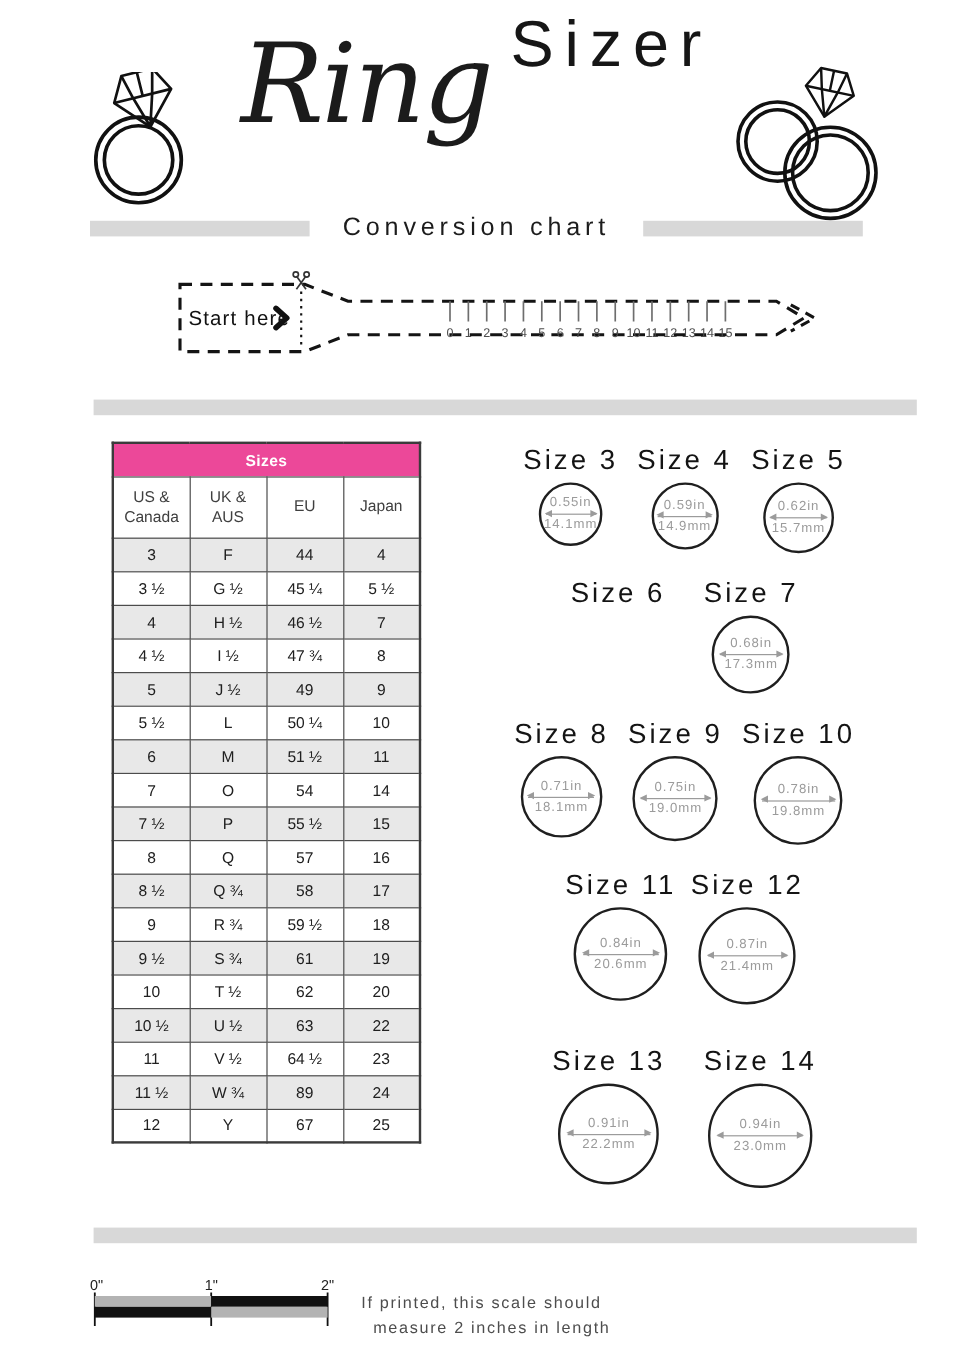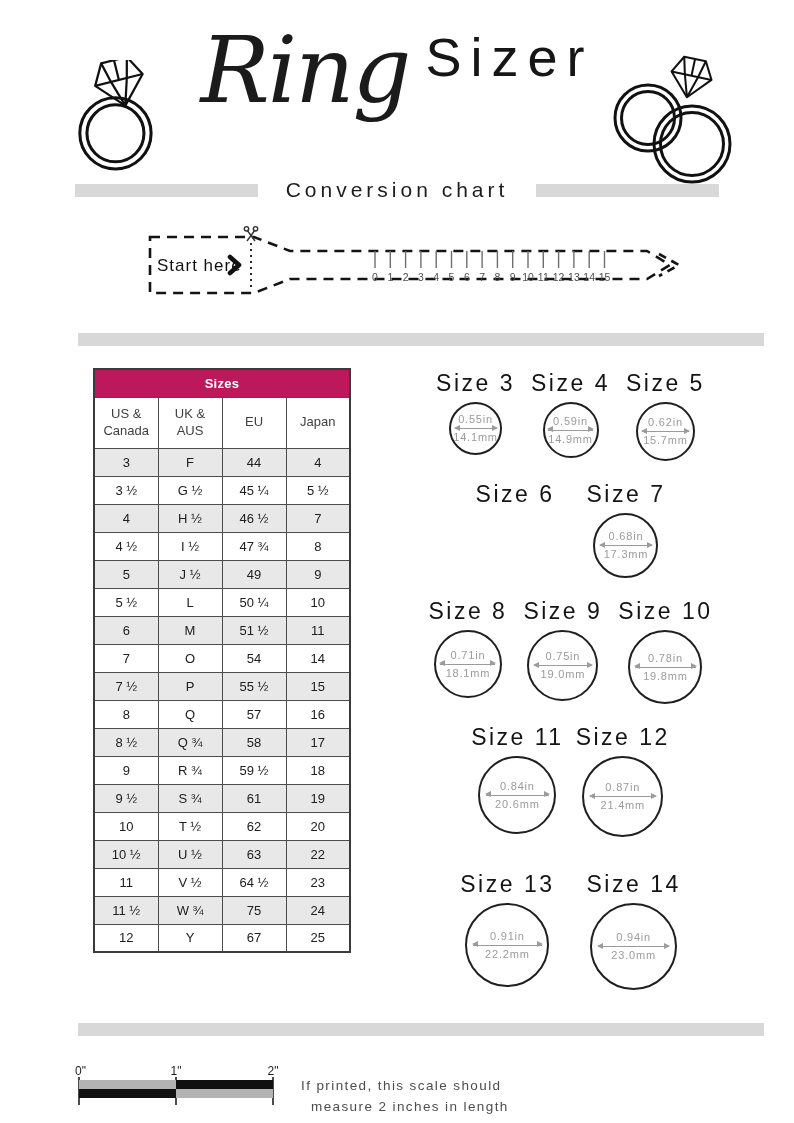--- a/index.html
+++ b/index.html
@@ -4,21 +4,21 @@
 <style>
   * { margin:0; padding:0; box-sizing:border-box; }
   body { background:#fff; font-family:"Liberation Sans", sans-serif; }
   .page { position:relative; width:794px; height:1123px; background:#ffffff; overflow:hidden; margin:0 auto; }
 
   
   .header { position:relative; height:170px; }
   .ring-icon-left  { position:absolute; left:64px;  top:60px; }
   .ring-icon-right { position:absolute; right:52px; top:46px; }
   .title-wrap { position:absolute; left:0; right:0; top:20px; text-align:center; }
-  .title-inner { display:inline-flex; align-items:center; }
+  .title-inner { display:inline-flex; align-items:flex-start; }
   .title-script { font-family:"DejaVu Serif", serif; font-style:italic; font-size:92px; line-height:1.1; color:#1b1b1b; letter-spacing:-2px; }
   .title-rest { font-size:54px; letter-spacing:9px; color:#161616; margin-left:16px; position:relative; top:-14px; }
 
   
   .subtitle-row { display:flex; align-items:center; gap:28px; margin:8px 75px 0 75px; }
   .subtitle-bar { height:13px; background:#d8d8d8; flex:1; }
   .subtitle-text { font-size:21px; letter-spacing:4px; color:#1c1c1c; white-space:nowrap; }
 
   
   .sizer-tool { display:block; margin:22px 0 0 142px; }
@@ -34,21 +34,21 @@
   
   .divider { height:13px; background:#d8d8d8; width:686px; margin-left:78px; }
   .divider.d1 { margin-top:27px; }
   .divider.d2 { margin-top:13px; }
 
   
   .main { display:flex; align-items:flex-start; margin:22px 0 0 93px; gap:24px; }
 
   table.size-table { border-collapse:collapse; border:2px solid #3b3b3b; }
   .size-table th, .size-table td { border:1px solid #4c4c4c; }
-  .sizes-h { background:#be185d; color:#fff; font-size:13px; font-weight:bold; height:28px; text-align:center; letter-spacing:.3px; }
+  .sizes-h { background:#ec4899; color:#fff; font-size:13px; font-weight:bold; height:28px; text-align:center; letter-spacing:.3px; }
   .col-h { width:64px; height:51px; font-weight:400; font-size:13px; color:#3f3f3f; text-align:center; line-height:1.3; padding:0 8px; background:#fff; }
   .size-table td { width:64px; height:28px; text-align:center; font-size:13px; color:#202020; background:#fff; }
   .size-table tbody tr:nth-child(odd) td { background:#e8e8e8; }
 
   
   .sizes-panel { flex:1; padding-right:28px; padding-top:2px; }
   .size-row { display:flex; justify-content:center; align-items:flex-start; margin-bottom:20px;text-align:right; }
   .size-row.g3 { gap:16px; }
   .size-row.g2 { gap:32px; }
   .size-row.mb-lg { margin-bottom:34px;gap:12px; }
@@ -291,21 +291,21 @@
   <tr>
     <td>11</td>
     <td>V ½</td>
     <td>64 ½</td>
     <td>23</td>
   </tr>
 
   <tr>
     <td>11 ½</td>
     <td>W ¾</td>
-    <td>75</td>
+    <td>89</td>
     <td>24</td>
   </tr>
 
   <tr>
     <td>12</td>
     <td>Y</td>
     <td>67</td>
     <td>25</td>
   </tr>
 </tbody>

